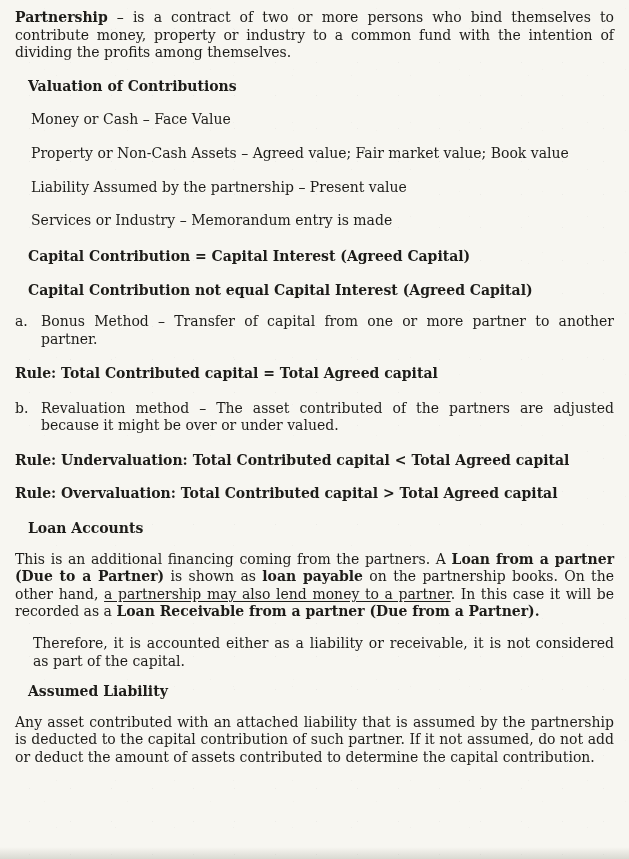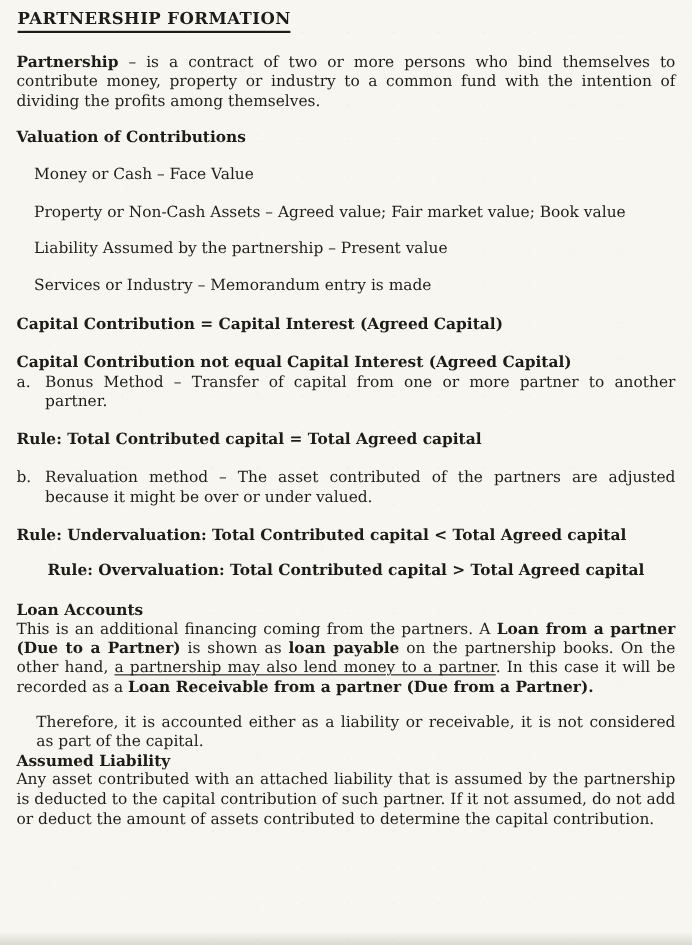--- a/index.html
+++ b/index.html
@@ -48,28 +48,28 @@
     margin: 0 0 0 1px;
   }
   .title-wrap { margin: 0 0 19px 0; }
   .para {
     text-align: justify;
     margin: 0 0 16px 0;
   }
   .para:last-child { margin-bottom: 0; margin-left: 18px; }
   .heading {
     font-weight: bold;
-    margin: 0;
+    margin: 13px;
   }
   .section { margin: 0 0 17px 0; }
   .section-valuation { margin-bottom: 18px; }
   .plain-line { margin: 16px; }
   .rule-line { margin: 0 0 17px 0; font-weight: bold; }
   .rule-line.tight { margin-bottom: 15px; }
-  .rule-line.last { margin-bottom: 18px; text-align: center; }
+  .rule-line.last { margin-bottom: 18px; }
   .list-item {
     display: flex;
     text-align: justify;
     margin: 0;
   }
   .list-item .marker {
     flex: 0 0 26px;
   }
   .list-item .item-text {
     flex: 1 1 auto;
@@ -82,23 +82,20 @@
   }
   .loan-para { margin-bottom: 14px; }
   .therefore-para { margin-bottom: 19px; }
 </style>
 </head>
 <body>
 
 <div class="page">
   <div class="content">
 
-    <div class="title-wrap">
-      <span class="doc-title">PARTNERSHIP FORMATION</span>
-    </div>
 
     <p class="para"><span class="bold">Partnership</span><span> – is a contract of two or more persons who bind themselves to contribute money, property or industry to a common fund with the intention of dividing the profits among themselves.</span></p>
 
     <div class="section section-valuation">
       <div class="heading">Valuation of Contributions</div>
       <div class="plain-line">Money or Cash – Face Value</div>
       <div class="plain-line">Property or Non-Cash Assets – Agreed value; Fair market value; Book value</div>
       <div class="plain-line">Liability Assumed by the partnership – Present value</div>
       <div class="plain-line">Services or Industry – Memorandum entry is made</div>
     </div>

